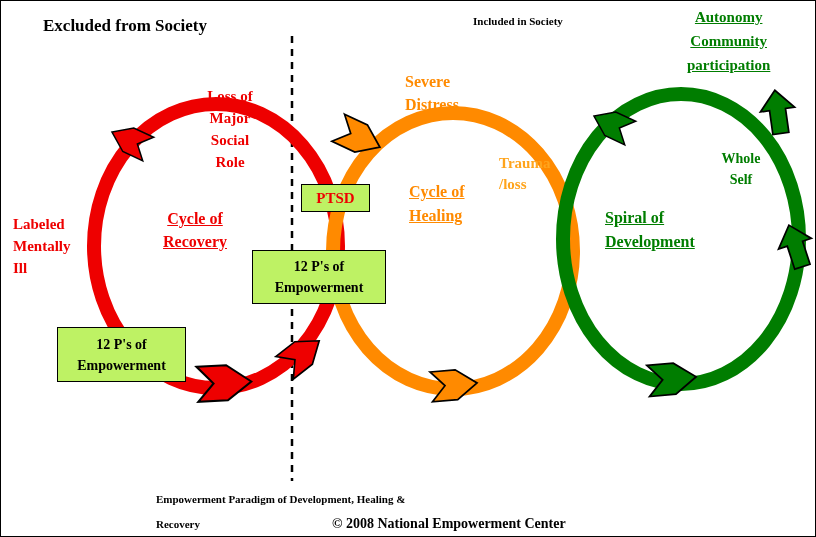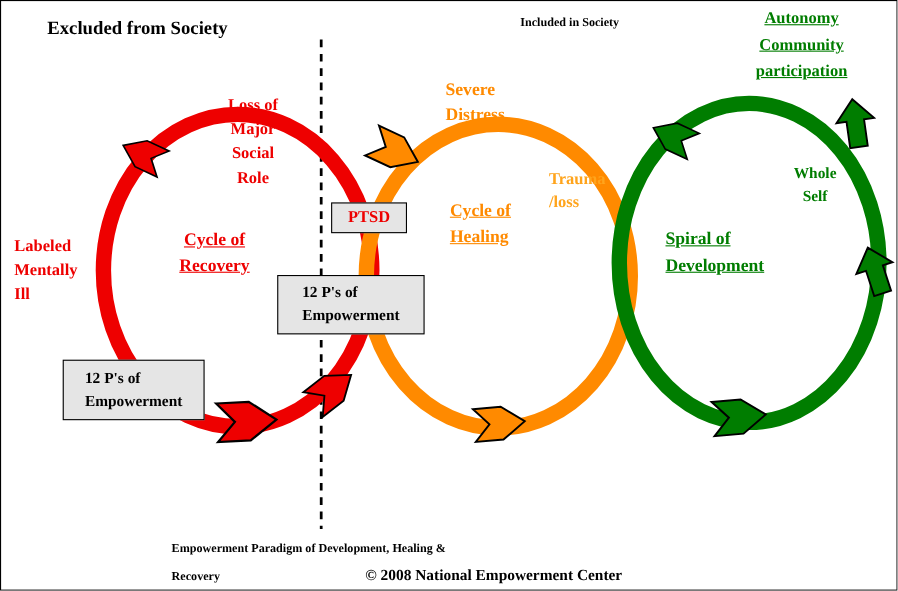--- a/index.html
+++ b/index.html
@@ -14,22 +14,22 @@
     position:absolute; font-weight:bold; white-space:pre-line; line-height:1.4;
   }
   .u { text-decoration:underline; }
   .center { text-align:center; }
   .red { color:var(--red); }
   .orange { color:var(--orange); }
   .orange-light { color:var(--orange_light); }
   .green { color:var(--green); }
   .black { color:var(--black); }
   .box {
-    position:absolute; background:#e5e5e5; border:1.5px solid #000;
-    color:var(--black); font-weight:bold; text-align:left;
+    position:absolute; background:#bef264; border:1.5px solid #000;
+    color:var(--black); font-weight:bold; text-align:center;
     white-space:pre-line; display:flex; align-items:center; justify-content:center;
     line-height:1.5;
   }
   .ring { fill:none; stroke-width:14; }
   .stroke-red { stroke:var(--red); }
   .stroke-orange { stroke:var(--orange); }
   .stroke-green { stroke:var(--green); }
   .fill-red { fill:var(--red); }
   .fill-orange { fill:var(--orange); }
   .fill-green { fill:var(--green); }

